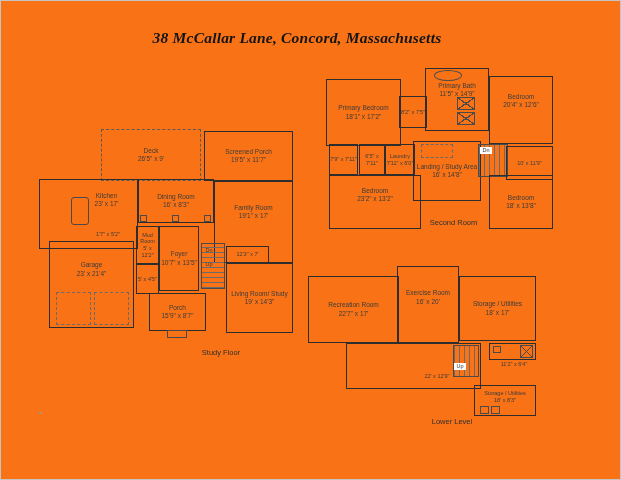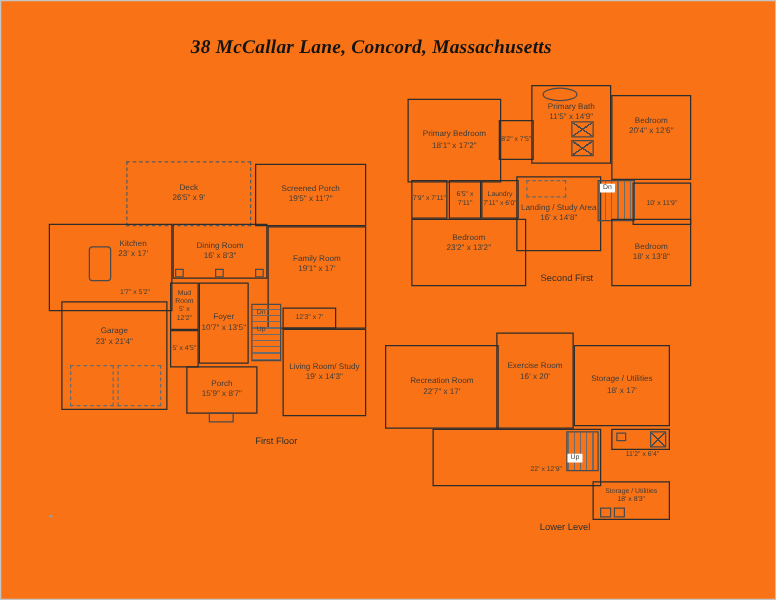--- a/index.html
+++ b/index.html
@@ -138,21 +138,21 @@
     </div>
 
     <div class="room" style="left:148px; top:292px; width:57px; height:38px;">
       <div class="lbl">
         <span class="rname">Porch</span>
         <span class="rdims">15'9" x 8'7"</span>
       </div>
     </div>
     <div class="box" style="left:166px; top:329px; width:20px; height:8px;"></div>
 
-    <div class="caption" style="left:185px; top:347px; width:70px;">First Floor</div>
+    <div class="caption" style="left:185px; top:347px; width:70px;">Study Floor</div>
   </div>
 
   <div>
 
     <div class="room" style="left:325px; top:78px; width:75px; height:67px;">
       <div class="lbl">
         <span class="rname">Primary Bedroom</span>
         <span class="rdims">18'1" x 17'2"</span>
       </div>
     </div>
@@ -215,21 +215,21 @@
       </div>
     </div>
 
     <div class="room" style="left:488px; top:174px; width:64px; height:54px;">
       <div class="lbl">
         <span class="rname">Bedroom</span>
         <span class="rdims">18' x 13'8"</span>
       </div>
     </div>
 
-    <div class="caption" style="left:415px; top:217px; width:75px;">Second First</div>
+    <div class="caption" style="left:415px; top:217px; width:75px;">Second Room</div>
   </div>
 
   <div>
 
     <div class="room" style="left:307px; top:275px; width:91px; height:67px;">
       <div class="lbl">
         <span class="rname">Recreation Room</span>
         <span class="rdims">22'7" x 17'</span>
       </div>
     </div>

